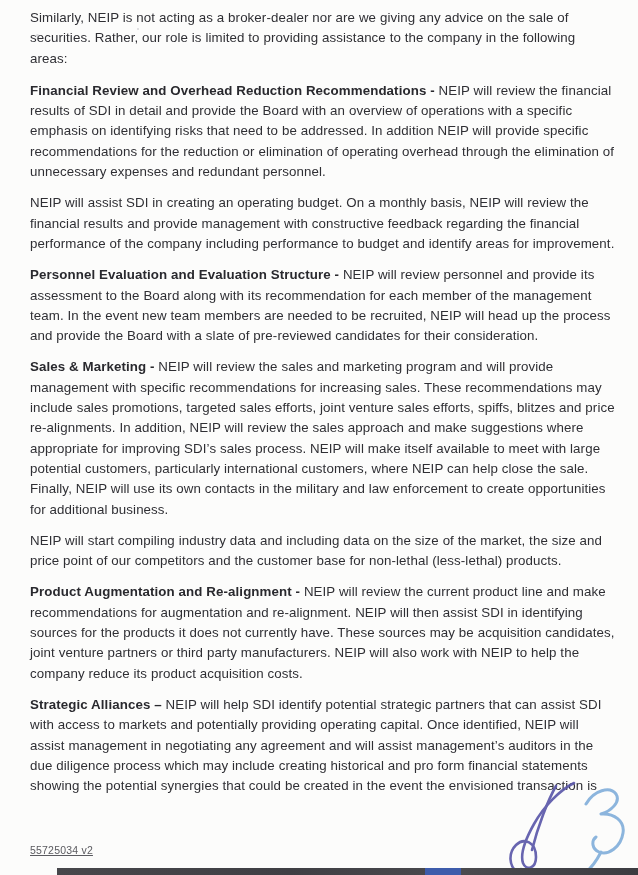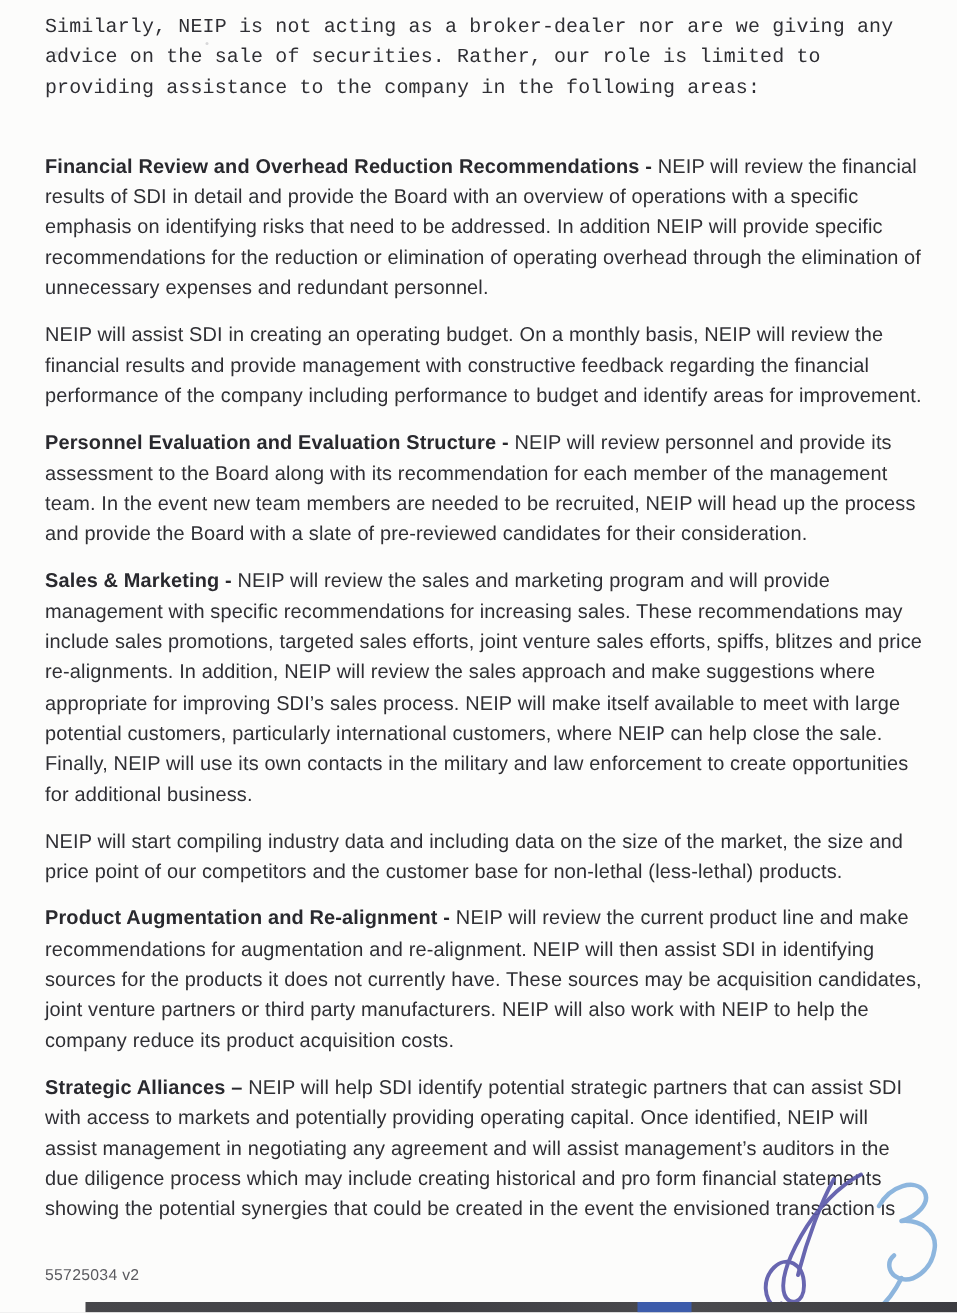--- a/index.html
+++ b/index.html
@@ -16,29 +16,30 @@
   .doc {
     position: absolute;
     top: 8px;
     left: 30px;
     width: 585px;
     font-size: 13.3px;
     line-height: 20.3px;
     letter-spacing: 0.1px;
   }
   .doc p { margin: 0 0 11px 0; }
-  .doc p.first-para { margin-bottom: 32px; font-family: Liberation Mono, monospace; }
+  .doc p.first-para { margin-bottom: 12px; }
   .doc b { font-weight: 700; color: #29292e; text-align: right; }
   .footer-ref {
     position: absolute;
     left: 30px;
     top: 844px;
     font-size: 10.5px;
     color: #5a5a5f;
     letter-spacing: 0.2px;
+    text-decoration: underline;
   }
   
   .speck {
     position: absolute;
     background: #b9b9bd;
     border-radius: 50%;
     opacity: .55;
   }
   .speck.s1 { left: 36px; top: 34px; width: 3px; height: 3px; }
   .speck.s2 { left: 137px; top: 28px; width: 2px; height: 2px; }

